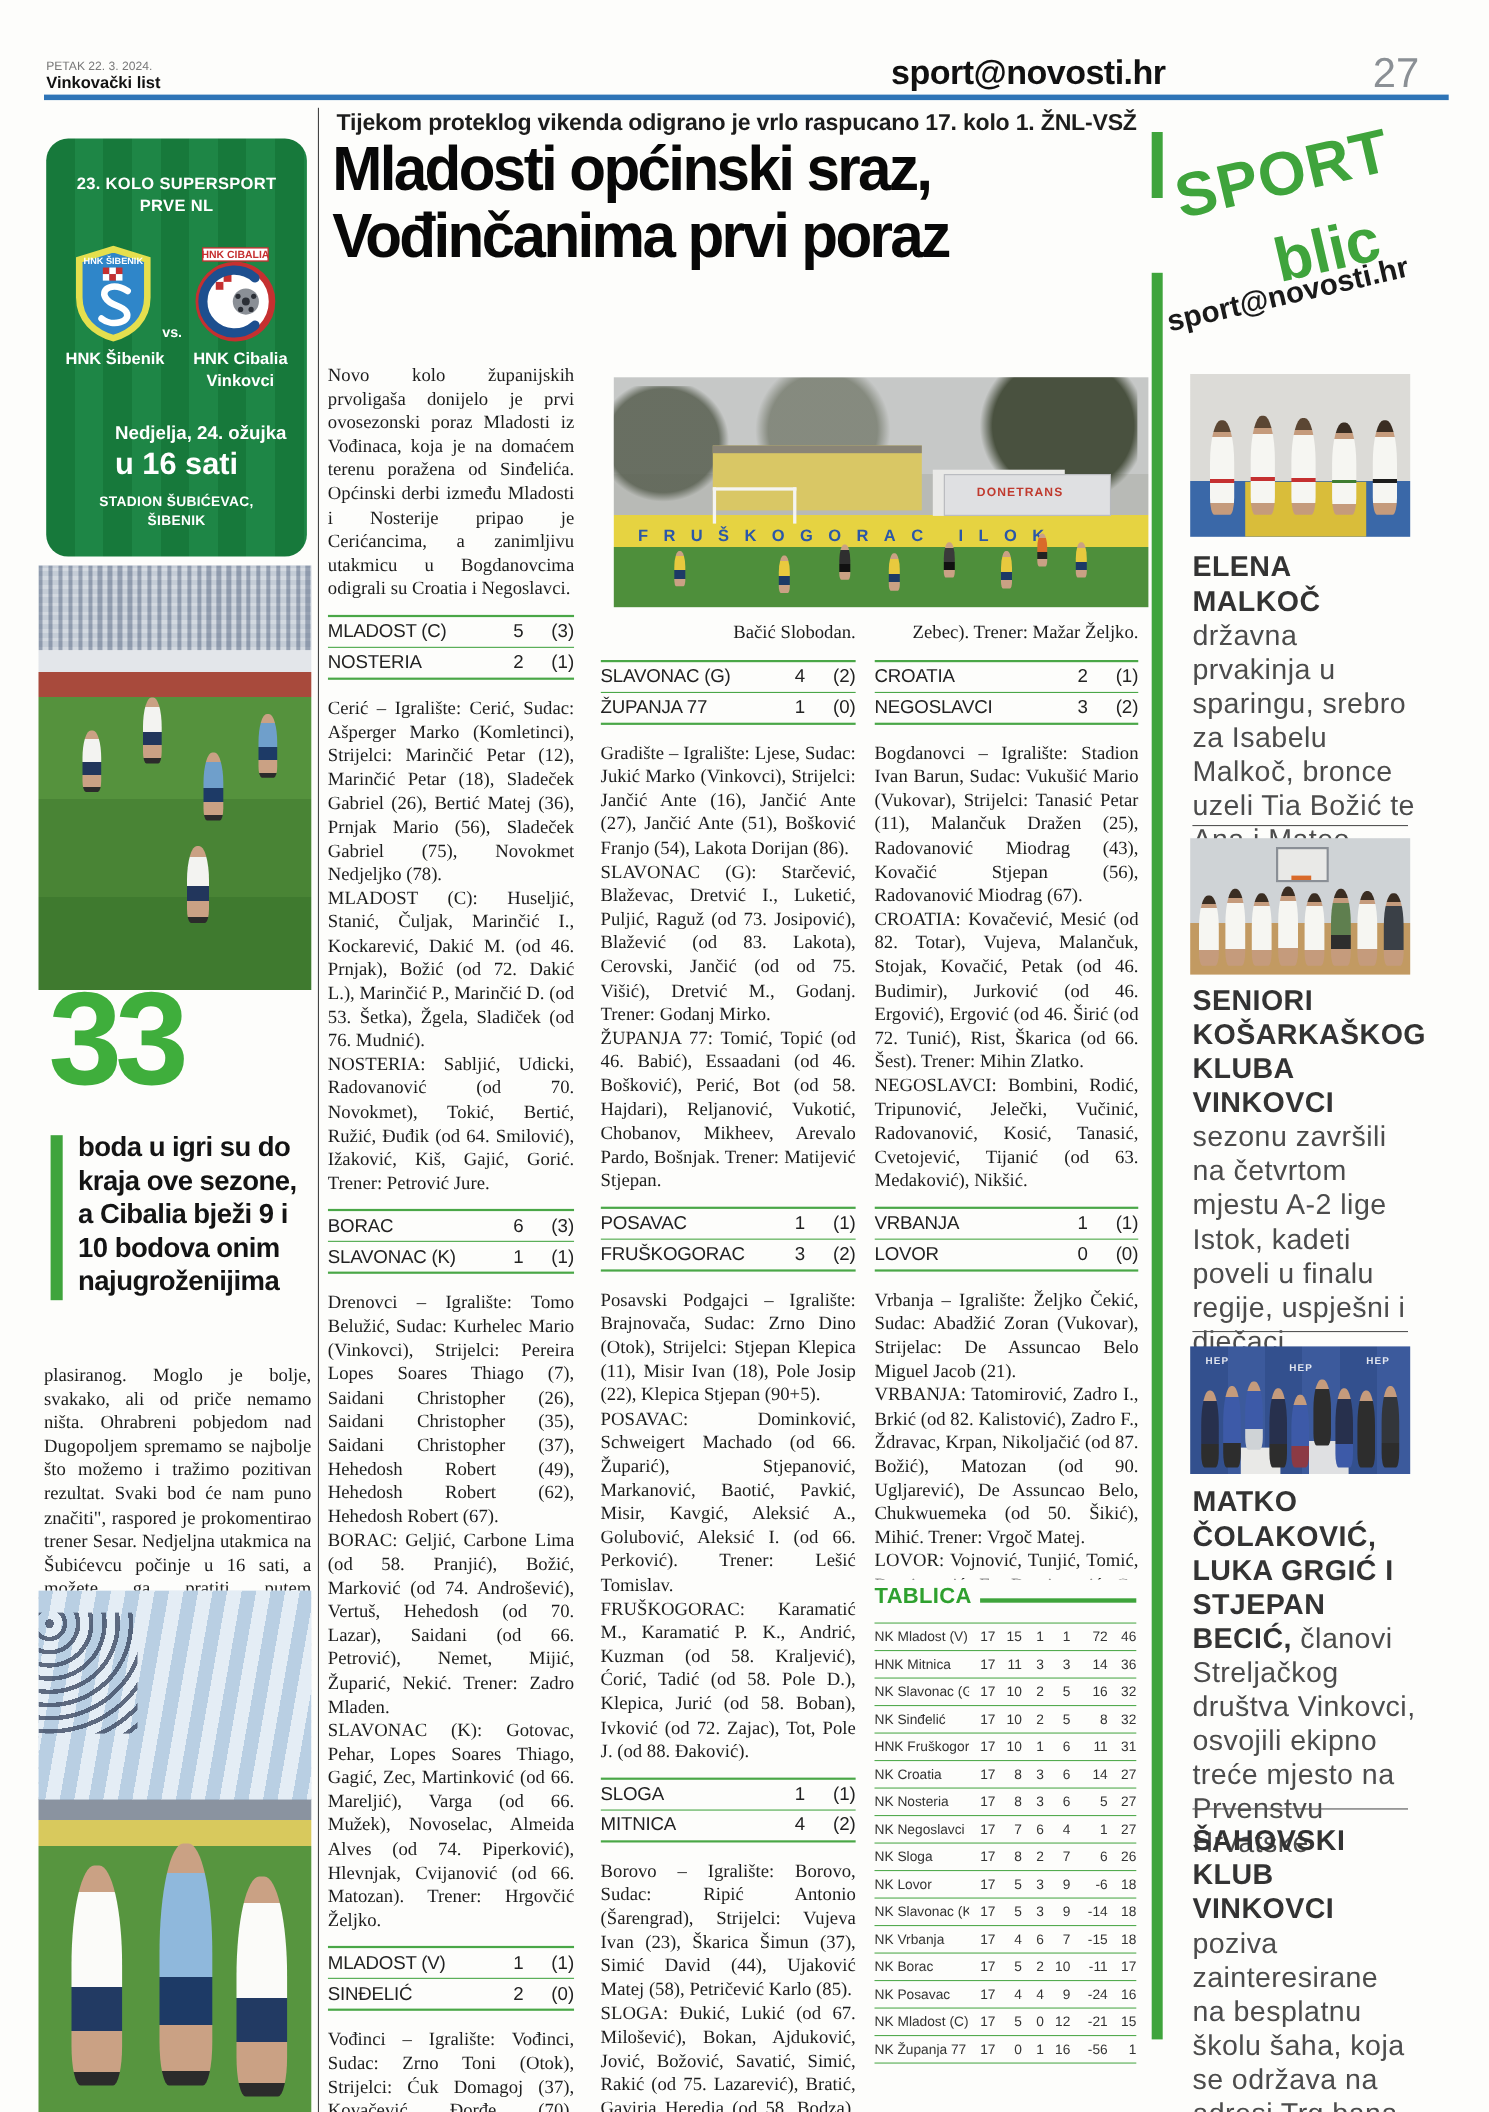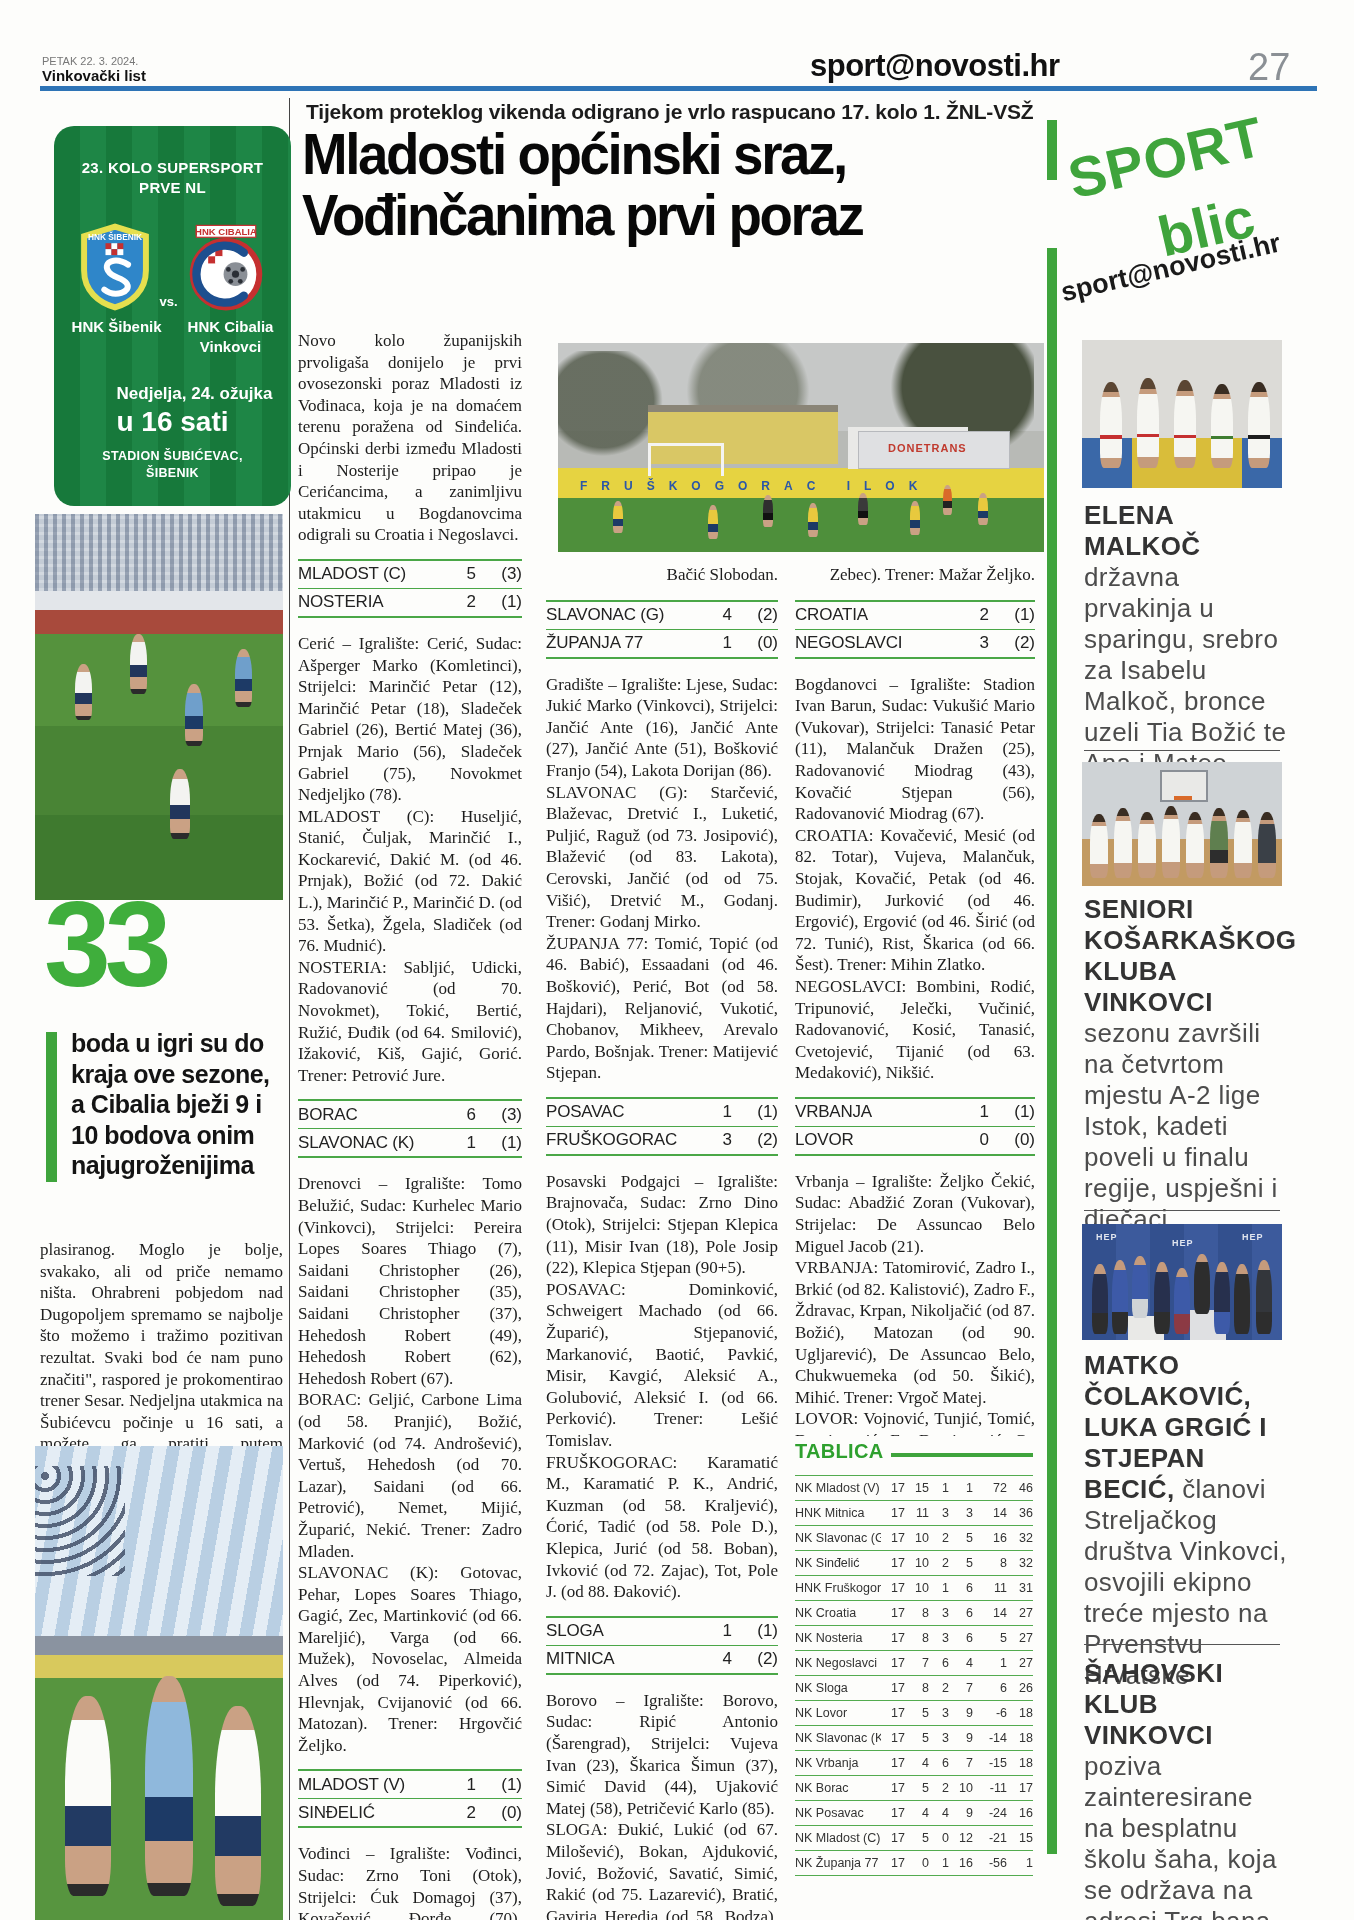--- a/index.html
+++ b/index.html
@@ -7,21 +7,21 @@
        font-family:"Liberation Serif",serif;color:#1d1d1d;}
   .abs{position:absolute;}
   
   .hdr-date{left:42px;top:55px;font-family:"Liberation Sans",sans-serif;font-size:11px;color:#777;}
   .hdr-masthead{left:42px;top:67px;font-family:"Liberation Sans",sans-serif;font-size:15px;font-weight:700;color:#111;}
   .hdr-email{left:810px;top:48px;width:240px;font-family:"Liberation Sans",sans-serif;font-size:31px;font-weight:700;letter-spacing:-0.5px;color:#111;}
   .hdr-pagenum{left:1248px;top:46px;font-family:"Liberation Sans",sans-serif;font-size:38px;color:#8b9095;}
   .blue-rule{left:40px;top:86px;width:1277px;height:5px;background:#2e74b6;}
   .v-divider{left:289px;top:98px;width:1px;height:1822px;background:#444;}
   
-  .fixture{left:54px;top:126px;width:237px;height:380px;border-radius:20px;
+  .fixture{left:42px;top:126px;width:237px;height:380px;border-radius:20px;
     background:repeating-linear-gradient(90deg,#17793b 0 26px,#1e8646 26px 52px);
     color:#fff;font-family:"Liberation Sans",sans-serif;text-align:center;overflow:hidden;}
   .fx-title{margin-top:32px;font-size:15px;font-weight:800;line-height:1.3;letter-spacing:.3px;}
   .fx-crests{display:flex;justify-content:center;align-items:flex-end;gap:8px;margin-top:18px;height:96px;}
   .fx-vs{font-size:13px;font-weight:700;margin-bottom:2px;}
   .fx-names{display:flex;justify-content:center;gap:26px;margin-top:6px;font-size:15px;font-weight:700;line-height:1.35;}
   .fx-date{margin-top:26px;font-size:17px;font-weight:700;margin-left:44px;}
   .fx-time{font-size:28px;font-weight:800;margin-top:2px;}
   .fx-venue{margin-top:10px;font-size:12.5px;font-weight:600;line-height:1.4;letter-spacing:.3px;}
   
@@ -156,21 +156,21 @@
 <div class="photo" style="left:558px;top:343px;width:486px;height:209px;
   background:linear-gradient(180deg,#c6c8c7 0 42%,#b8bab6 42% 60%,#e6d341 60% 74%,#4e8f3b 74% 100%);">
   <div class="abs" style="left:-20px;top:8px;width:130px;height:110px;background:radial-gradient(ellipse at 50% 45%,#585f50 0 55%,transparent 65%);opacity:.85;"></div>
   <div class="abs" style="left:120px;top:0;width:140px;height:120px;background:radial-gradient(ellipse at 50% 40%,#6a7060 0 50%,transparent 62%);opacity:.7;"></div>
   <div class="abs" style="right:10px;top:-8px;width:150px;height:130px;background:radial-gradient(ellipse at 55% 40%,#49513f 0 55%,transparent 65%);"></div>
   <div class="abs" style="left:90px;top:62px;width:190px;height:52px;background:#d9c765;border-top:7px solid #8a8577;"></div>
   <div class="abs" style="left:290px;top:84px;width:120px;height:42px;background:#e9e9e7;"></div>
   <div class="abs" style="left:300px;top:88px;width:150px;height:36px;background:#dfe0e2;border:1px solid #b7b9bd;"></div>
   <div class="truck-text" style="left:330px;top:99px;font-size:11px;letter-spacing:1px;">DONETRANS</div>
   <div class="abs" style="left:90px;top:100px;width:70px;height:30px;border:3px solid #f4f4f2;border-bottom:none;"></div>
-  <div class="wall-text" style="left:22px;top:136px;font-size:12px;letter-spacing:14px;">FRUŠKOGORAC ILOK</div>
+  <div class="wall-text" style="left:22px;top:136px;font-size:15px;letter-spacing:14px;">FRUŠKOGORAC ILOK</div>
   <div class="fig" style="left:55px;top:158px;width:10px;height:32px;background:linear-gradient(180deg,#caa184 0 15%,#e8c93e 15% 55%,#1d3a66 55% 78%,#caa184 78%);"></div>
   <div class="fig" style="left:150px;top:162px;width:10px;height:34px;background:linear-gradient(180deg,#caa184 0 15%,#e8c93e 15% 55%,#1d3a66 55% 78%,#caa184 78%);"></div>
   <div class="fig" style="left:205px;top:152px;width:10px;height:32px;background:linear-gradient(180deg,#caa184 0 15%,#2f2f2f 15% 55%,#111 55% 78%,#caa184 78%);"></div>
   <div class="fig" style="left:250px;top:160px;width:10px;height:34px;background:linear-gradient(180deg,#caa184 0 15%,#e8c93e 15% 55%,#1d3a66 55% 78%,#caa184 78%);"></div>
   <div class="fig" style="left:300px;top:150px;width:10px;height:32px;background:linear-gradient(180deg,#caa184 0 15%,#3a3a3a 15% 55%,#111 55% 78%,#caa184 78%);"></div>
   <div class="fig" style="left:352px;top:158px;width:10px;height:34px;background:linear-gradient(180deg,#caa184 0 15%,#e8c93e 15% 55%,#1d3a66 55% 78%,#caa184 78%);"></div>
   <div class="fig" style="left:420px;top:150px;width:10px;height:32px;background:linear-gradient(180deg,#caa184 0 15%,#e8c93e 15% 55%,#1d3a66 55% 78%,#caa184 78%);"></div>
   <div class="fig" style="left:385px;top:142px;width:9px;height:30px;background:linear-gradient(180deg,#caa184 0 15%,#d96a2a 15% 55%,#222 55% 78%,#caa184 78%);"></div>
 </div>
 

